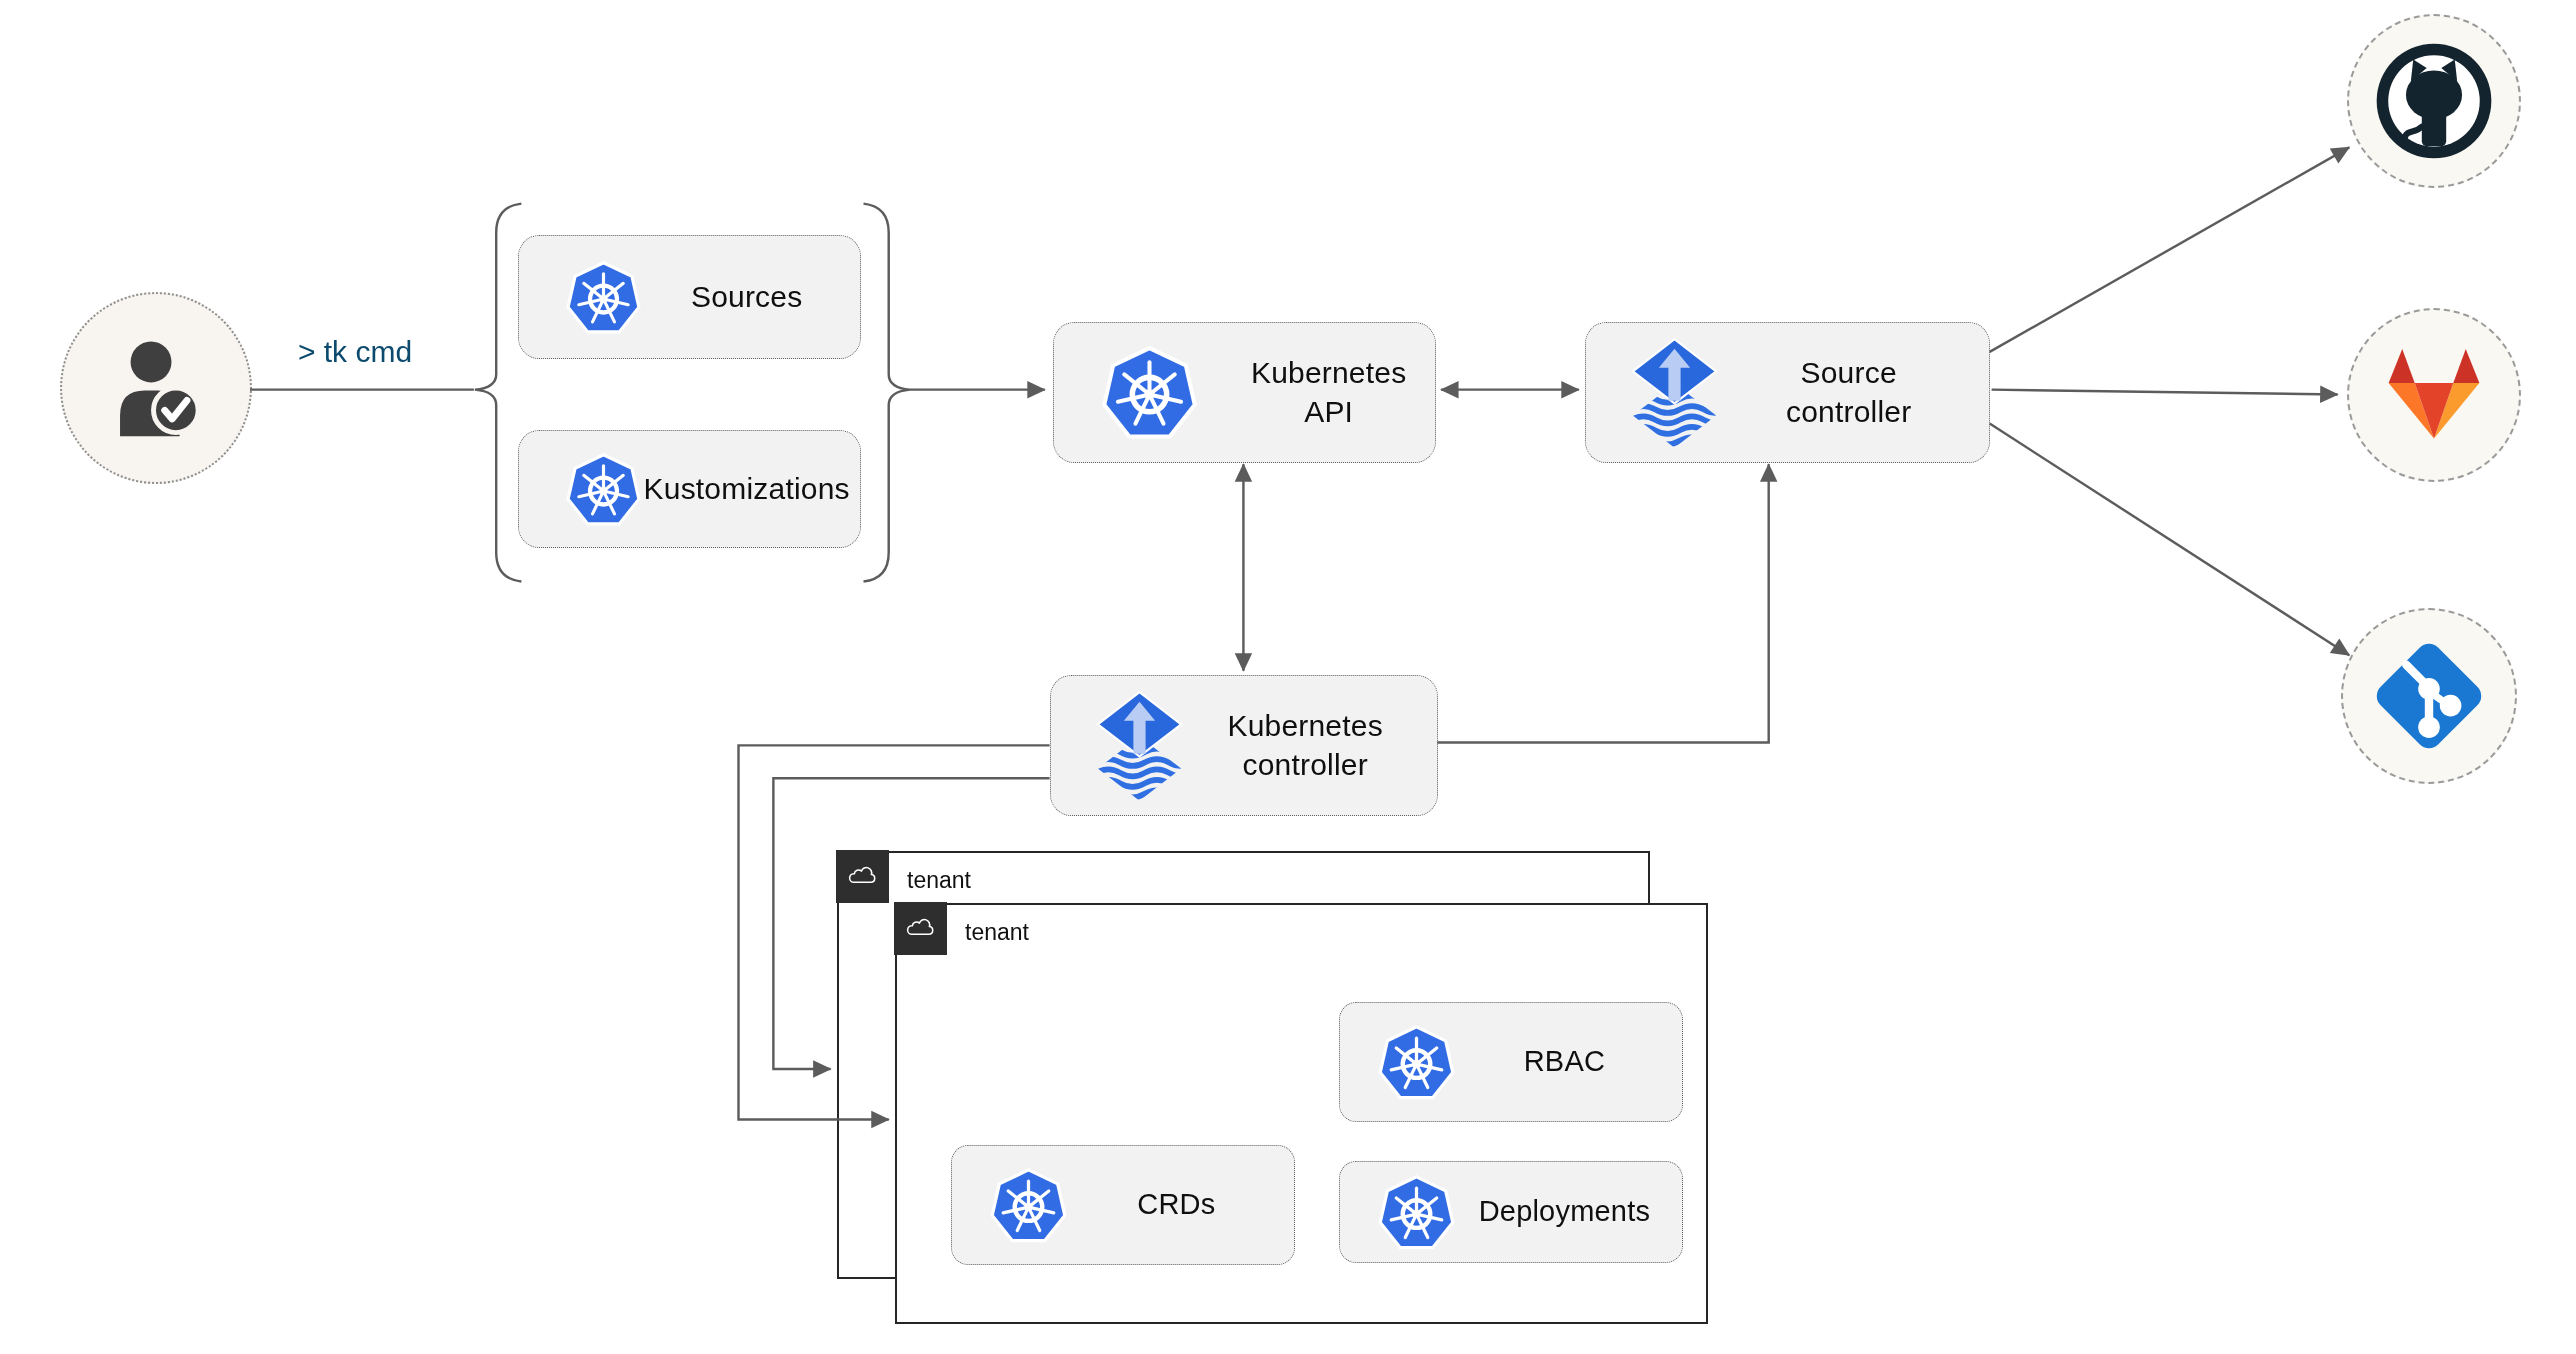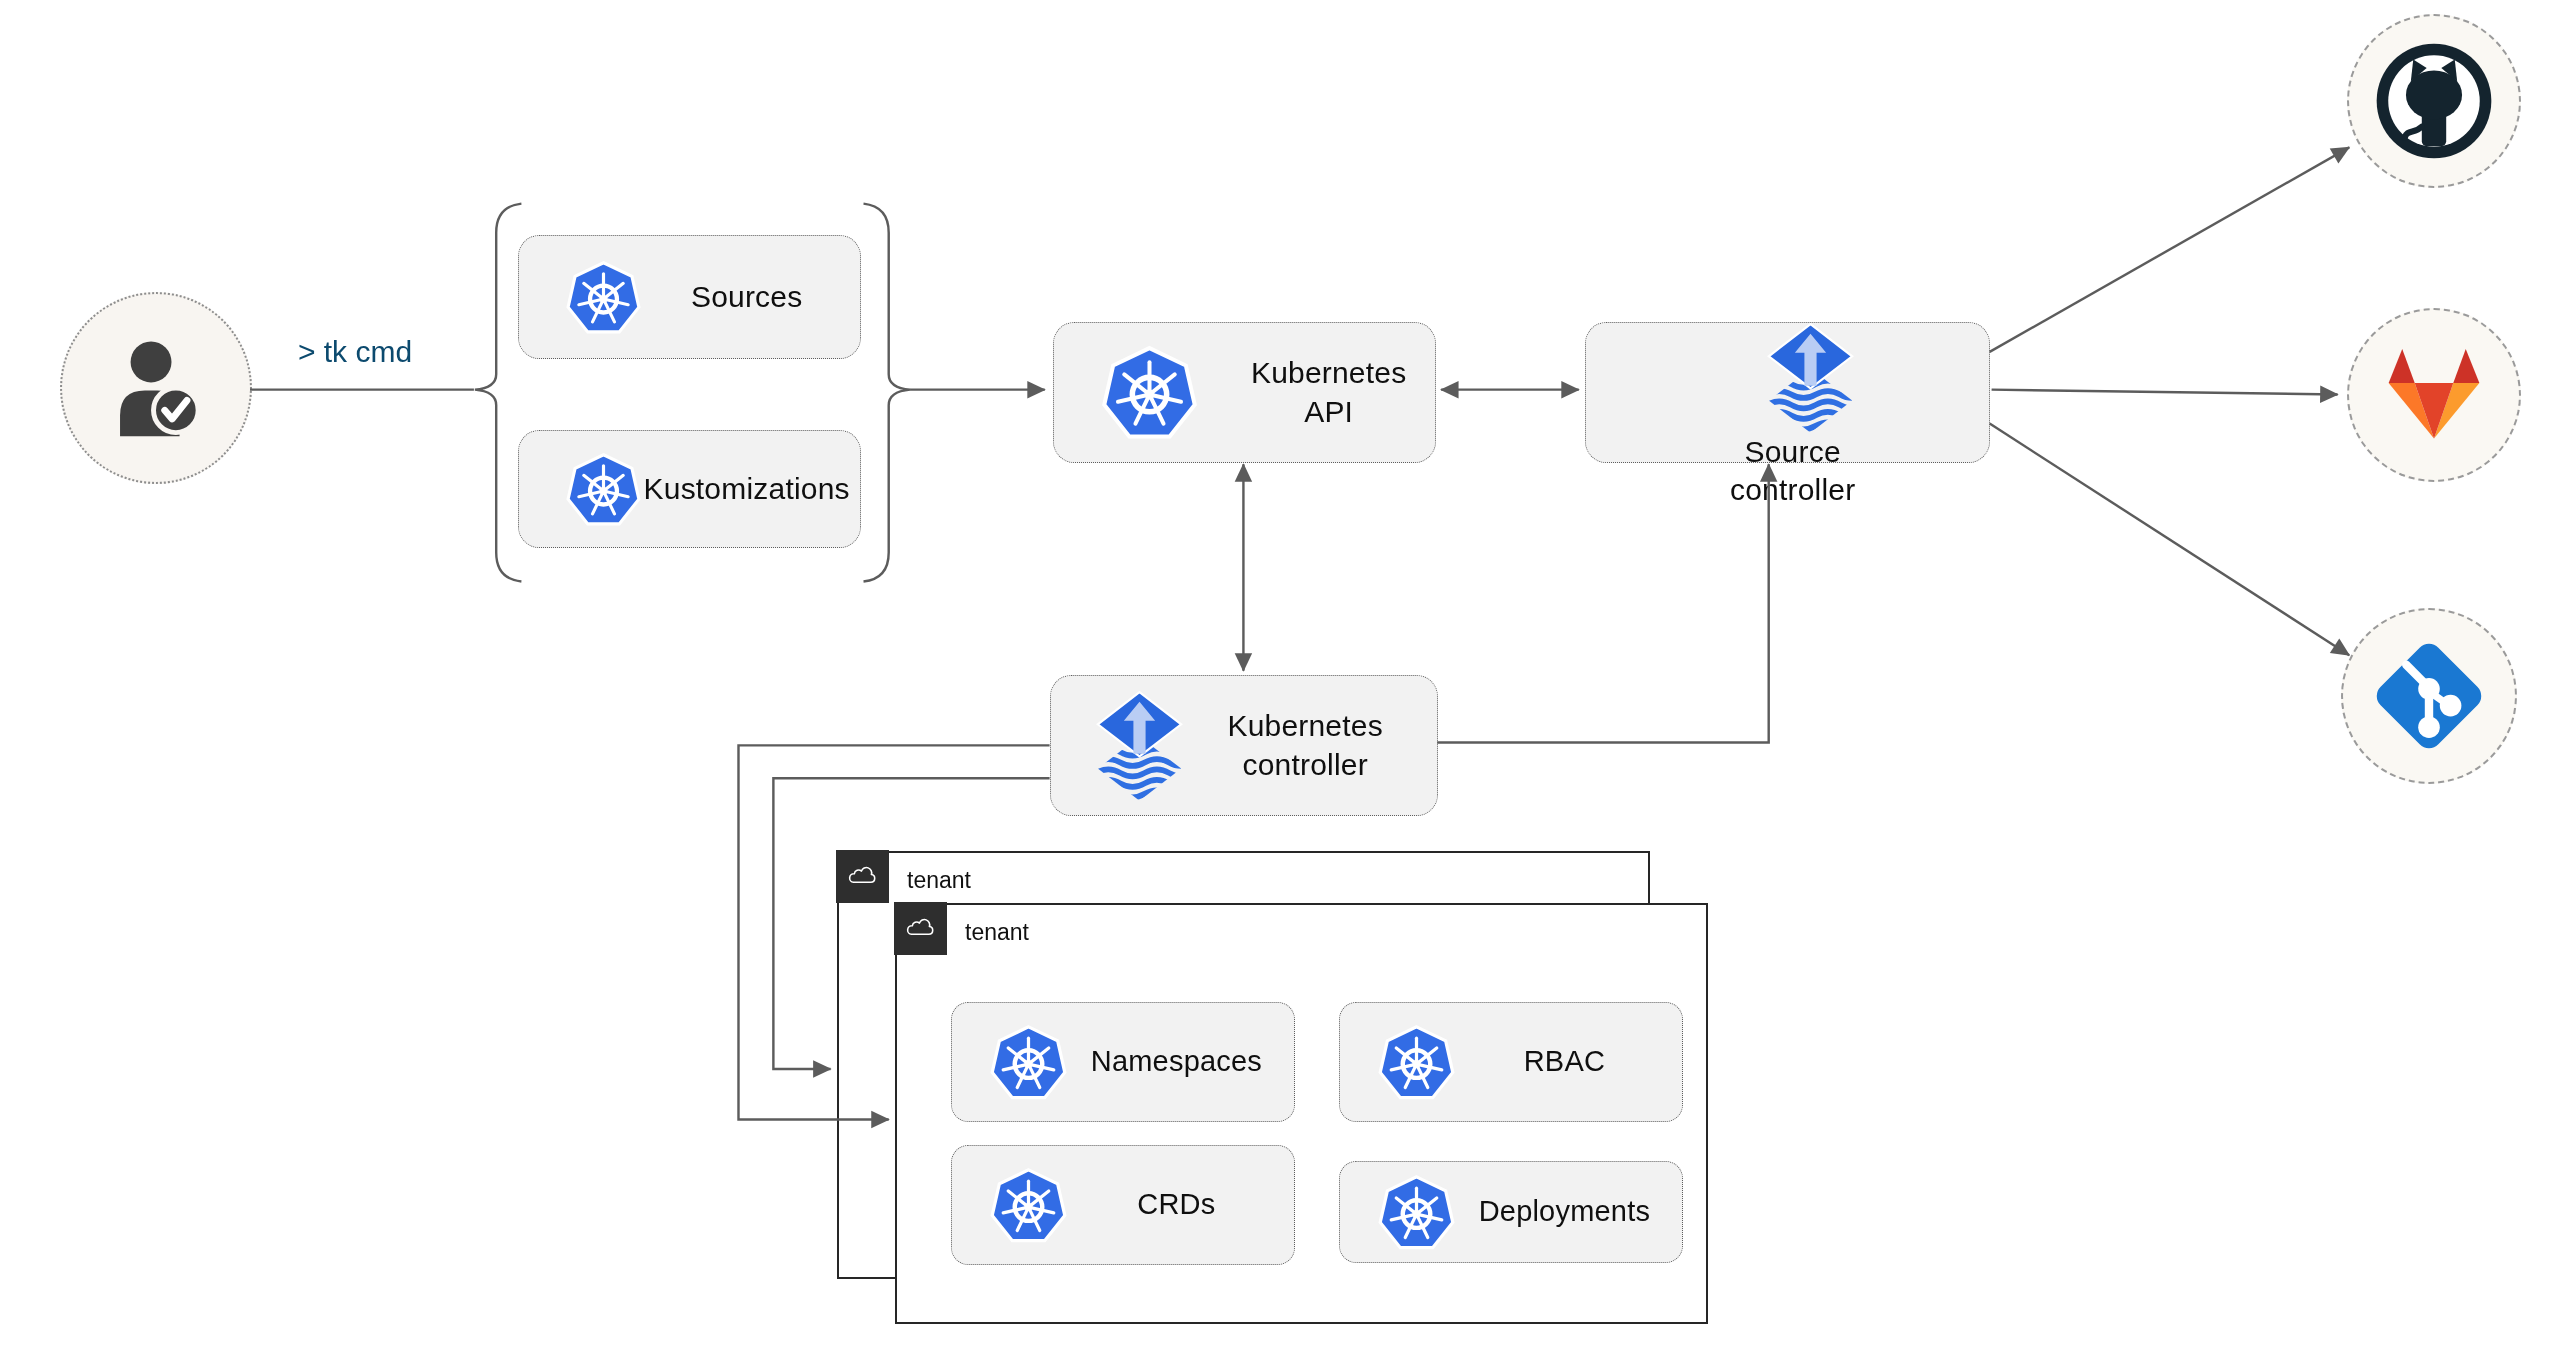--- a/index.html
+++ b/index.html
@@ -135,21 +135,21 @@
     <div class="lbl">Kustomizations</div>
   </div>
 
   <div class="node" style="left:1053px;top:322px;width:383px;height:141px;gap:32px;">
     <svg class="icon" width="101" height="101" viewBox="0 0 104 104">
         <use href="#k8s"></use>
       </svg>
     <div class="lbl">Kubernetes API</div>
   </div>
 
-  <div class="node" style="left:1585px;top:322px;width:405px;height:141px;flex-direction:column;">
+  <div class="node" style="left:1585px;top:322px;width:405px;height:141px;">
     <svg class="icon" width="87" height="110" viewBox="0 0 90 114">
         <use href="#flux"></use>
       </svg>
     <div class="lbl">Source
 controller</div>
   </div>
 
   <div class="node" style="left:1050px;top:675px;width:388px;height:141px;">
     <svg class="icon" width="87" height="110" viewBox="0 0 90 114">
         <use href="#flux"></use>
@@ -168,26 +168,20 @@
   </div>
 
   <div class="tenant" style="left:895px;top:903px;width:813px;height:421px;">
     <div class="tenant-badge">
       <svg width="35" height="21.3" viewBox="0 0 36 22">
           <use href="#cloud"></use>
         </svg>
     </div>
     <div class="tenant-label">tenant</div>
 
-    <div class="node res" style="left:54px;top:97px;width:344px;height:120px;">
-      <svg class="icon" width="81" height="81" viewBox="0 0 84 84">
-          <use href="#k8s"></use>
-        </svg>
-      <div class="lbl">Namespaces</div>
-    </div>
     <div class="node res" style="left:442px;top:97px;width:344px;height:120px;">
       <svg class="icon" width="81" height="81" viewBox="0 0 84 84">
           <use href="#k8s"></use>
         </svg>
       <div class="lbl">RBAC</div>
     </div>
     <div class="node res" style="left:54px;top:240px;width:344px;height:120px;">
       <svg class="icon" width="81" height="81" viewBox="0 0 84 84">
           <use href="#k8s"></use>
         </svg>

